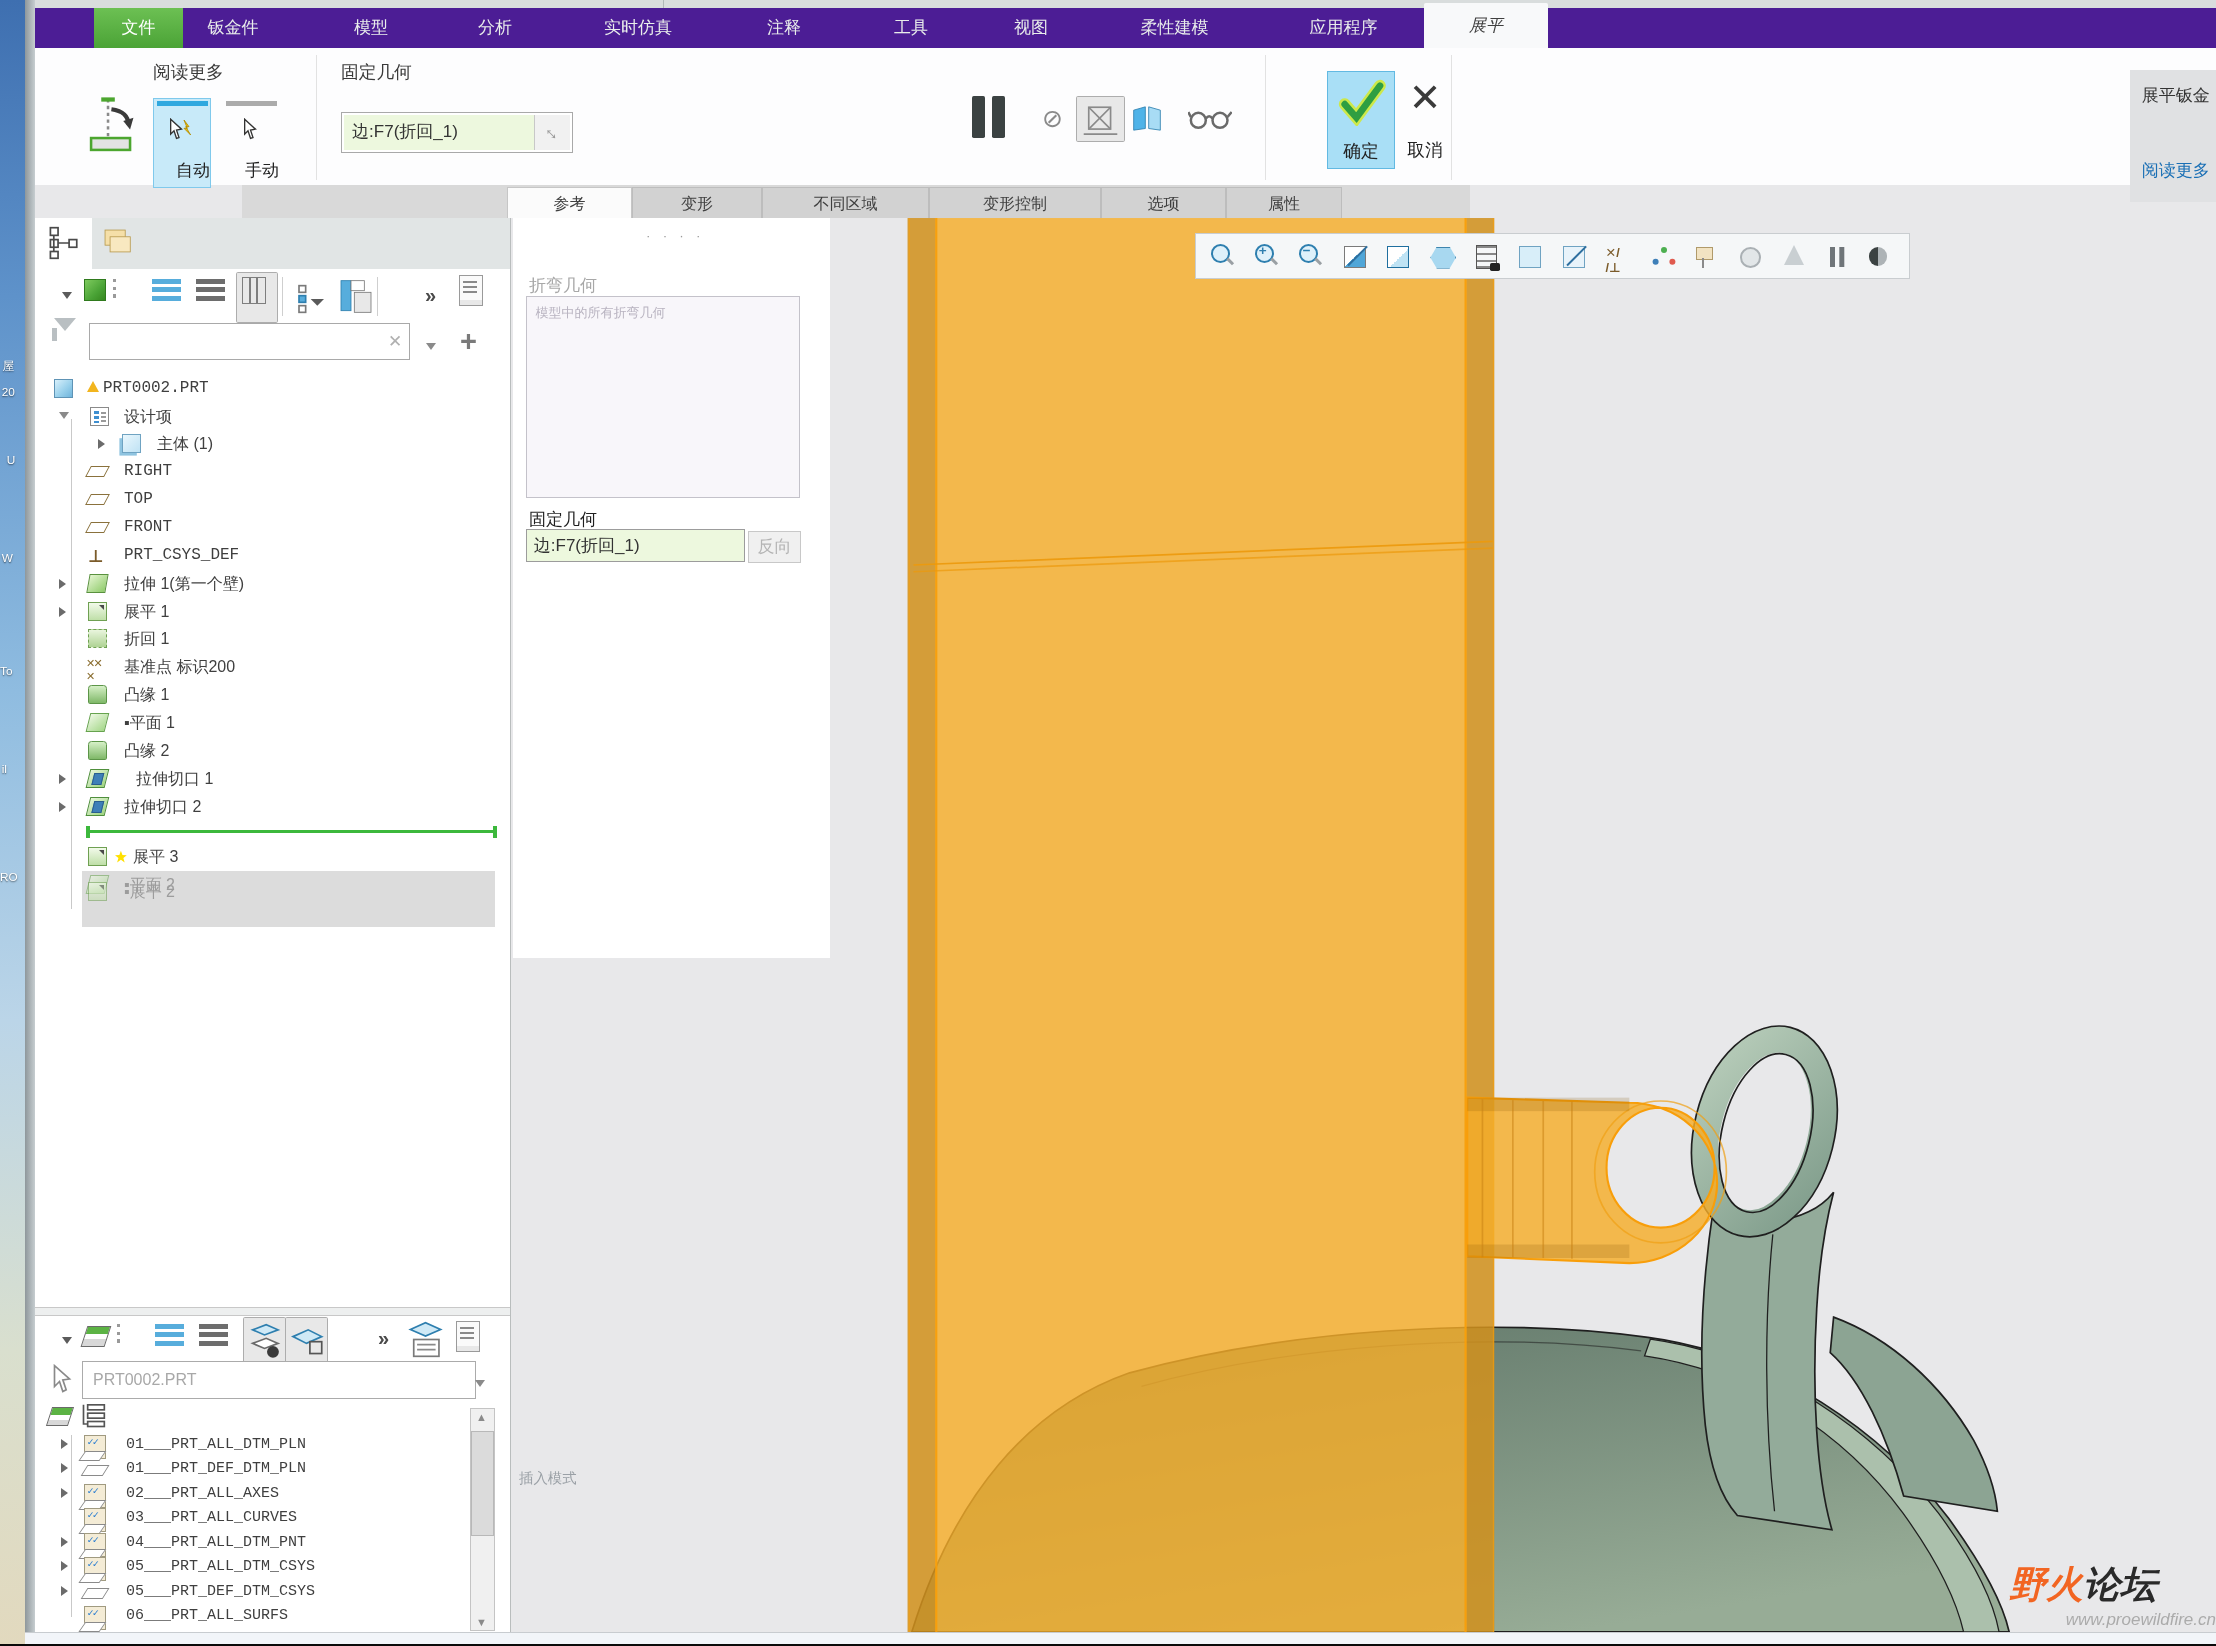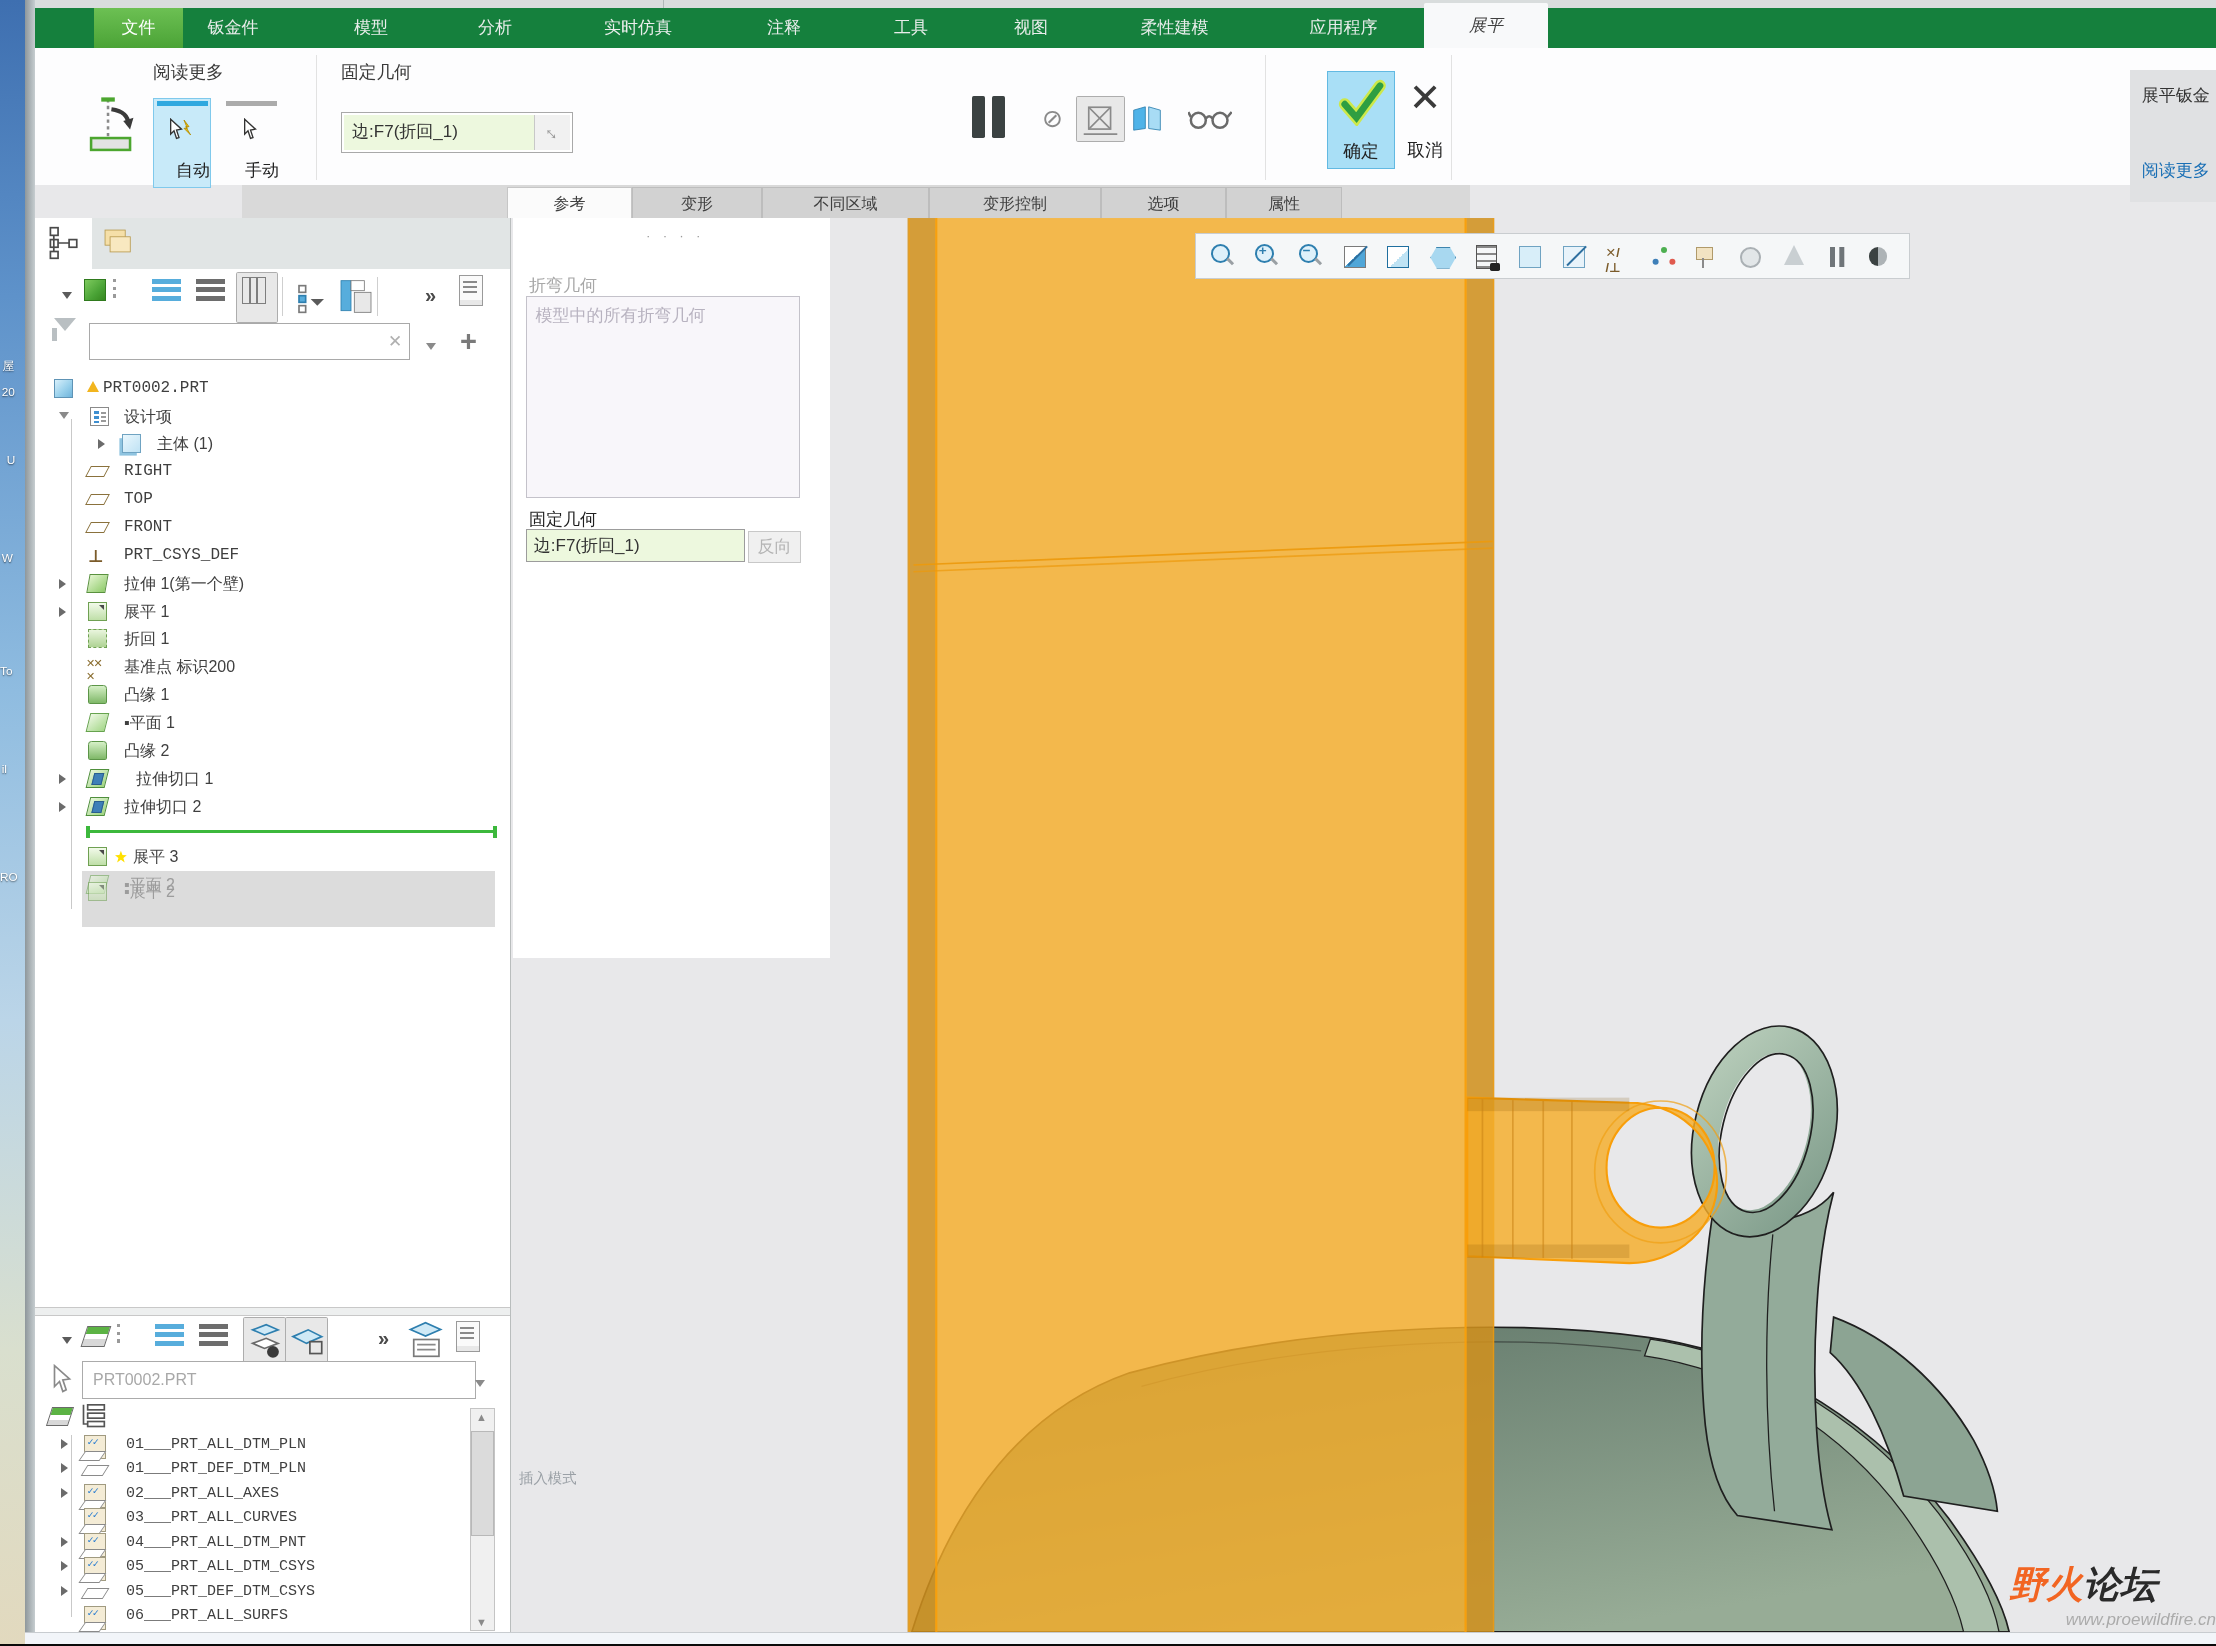--- a/index.html
+++ b/index.html
@@ -3,21 +3,21 @@
 <meta charset="utf-8">
 <style>
   html,body{margin:0;padding:0;}
   body{width:2216px;height:1646px;overflow:hidden;background:#E8E8EA;
        font-family:"Liberation Sans","DejaVu Sans",sans-serif;color:#3c3c3c;
        position:relative;-webkit-font-smoothing:antialiased;}
   .abs{position:absolute;}
   .mono{font-family:"Liberation Mono","DejaVu Sans Mono",monospace;}
   
   #qa-strip{left:35px;top:0;width:2181px;height:8.4px;background:#D9DDDD;border-bottom:0.8px solid #C3C7C7;}
-  #menubar{left:35px;top:8.4px;width:2181px;height:40px;background:#15803d;text-decoration:underline;}
+  #menubar{left:35px;top:8.4px;width:2181px;height:40px;background:#4c1d95;text-decoration:underline;}
   .menu-item{position:absolute;top:0;height:40px;line-height:40px;color:#E9EDEB;font-size:17px;text-align:center;cursor:default;}
   #mi-file{left:59px;width:89px;background:linear-gradient(180deg,#6CC053 0%,#4BA336 100%);color:#fff;}
   #tab-flatten{left:1424px;top:3.4px;width:124px;height:45px;background:#F8F9FA;color:#3f3f3f;
     font-style:italic;font-size:17px;line-height:45px;text-align:center;border-radius:1.7px 1.7px 0 0;}
   
   #ribbon{left:35px;top:48px;width:2181px;height:137px;background:#FDFDFE;}
   .rsep{position:absolute;top:6.8px;width:0.8px;height:125px;background:#E2E2E2;}
   .gtitle{position:absolute;top:11.8px;font-size:17.7px;color:#3A3A3A;}
   .rbtn{position:absolute;top:50px;width:56px;height:88px;border:0.8px solid transparent;text-align:right;}
   .rbtn .topbar{position:absolute;left:2.5px;right:2.5px;top:1.7px;height:5px;background:#ABABAB;}
@@ -102,21 +102,21 @@
   #layer-combo{left:82px;top:1361px;width:382px;height:36px;border:0.8px solid #ABABAB;background:#fff;
      font-size:16px;line-height:35px;padding-left:10px;color:#A8A8A8;}
   #lay-scroll{left:470px;top:1408px;width:23px;height:221px;background:#F0F0F0;border:0.8px solid #C4C4C4;}
   #lay-thumb{left:0;top:22px;width:21px;height:103px;background:#DBDBDB;border:0.8px solid #B8B8B8;}
   .scr-arrow{position:absolute;left:5px;font-size:11px;color:#8a8a8a;}
   
   #ref-panel{left:513px;top:218px;width:317px;height:740px;background:#fff;}
   #drag-dots{left:646px;top:228px;color:#9a9a9a;font-size:13.5px;letter-spacing:4.2px;}
   .paneltitle{font-size:17px;}
   #bend-listbox{left:526px;top:296px;width:272px;height:200px;background:#F8F6FA;border:0.8px solid #C4C2CA;}
-  #bend-hint{padding:6.8px 8.4px;font-size:17px;color:#B8B3C0;}
+  #bend-hint{padding:6.8px 8.4px;font-size:13px;color:#B8B3C0;}
   #fixed-input{left:526px;top:529px;width:219px;height:33px;background:#EDF8DE;border:0.8px solid #9C9C9C;
      font-size:17px;line-height:31px;padding-left:6.8px;color:#333;box-sizing:border-box;}
   #flip-btn{left:748px;top:531px;width:51px;height:30px;background:#F0F0F0;border:0.8px solid #C8C8C8;
      font-size:17px;line-height:29px;text-align:center;color:#B4B4B4;}
   
   #gfx-toolbar{left:1195px;top:233px;width:715px;height:46px;background:#F5F7F8;border:0.8px solid #C9CDD0;box-sizing:border-box;}
   .gico{position:absolute;top:7.6px;width:30px;height:30px;}
   .mag{position:absolute;left:3.4px;top:2.5px;width:15px;height:15px;border:2.5px solid #2E7FAF;border-radius:50%;background:#DFF1FA;}
   .mag::after{content:"";position:absolute;left:12.7px;top:14.4px;width:8.4px;height:3.4px;background:#9aa0a4;transform:rotate(45deg);}
   .magsym{position:absolute;left:6.8px;top:1.7px;font-size:13.5px;font-weight:bold;color:#2E7FAF;}

